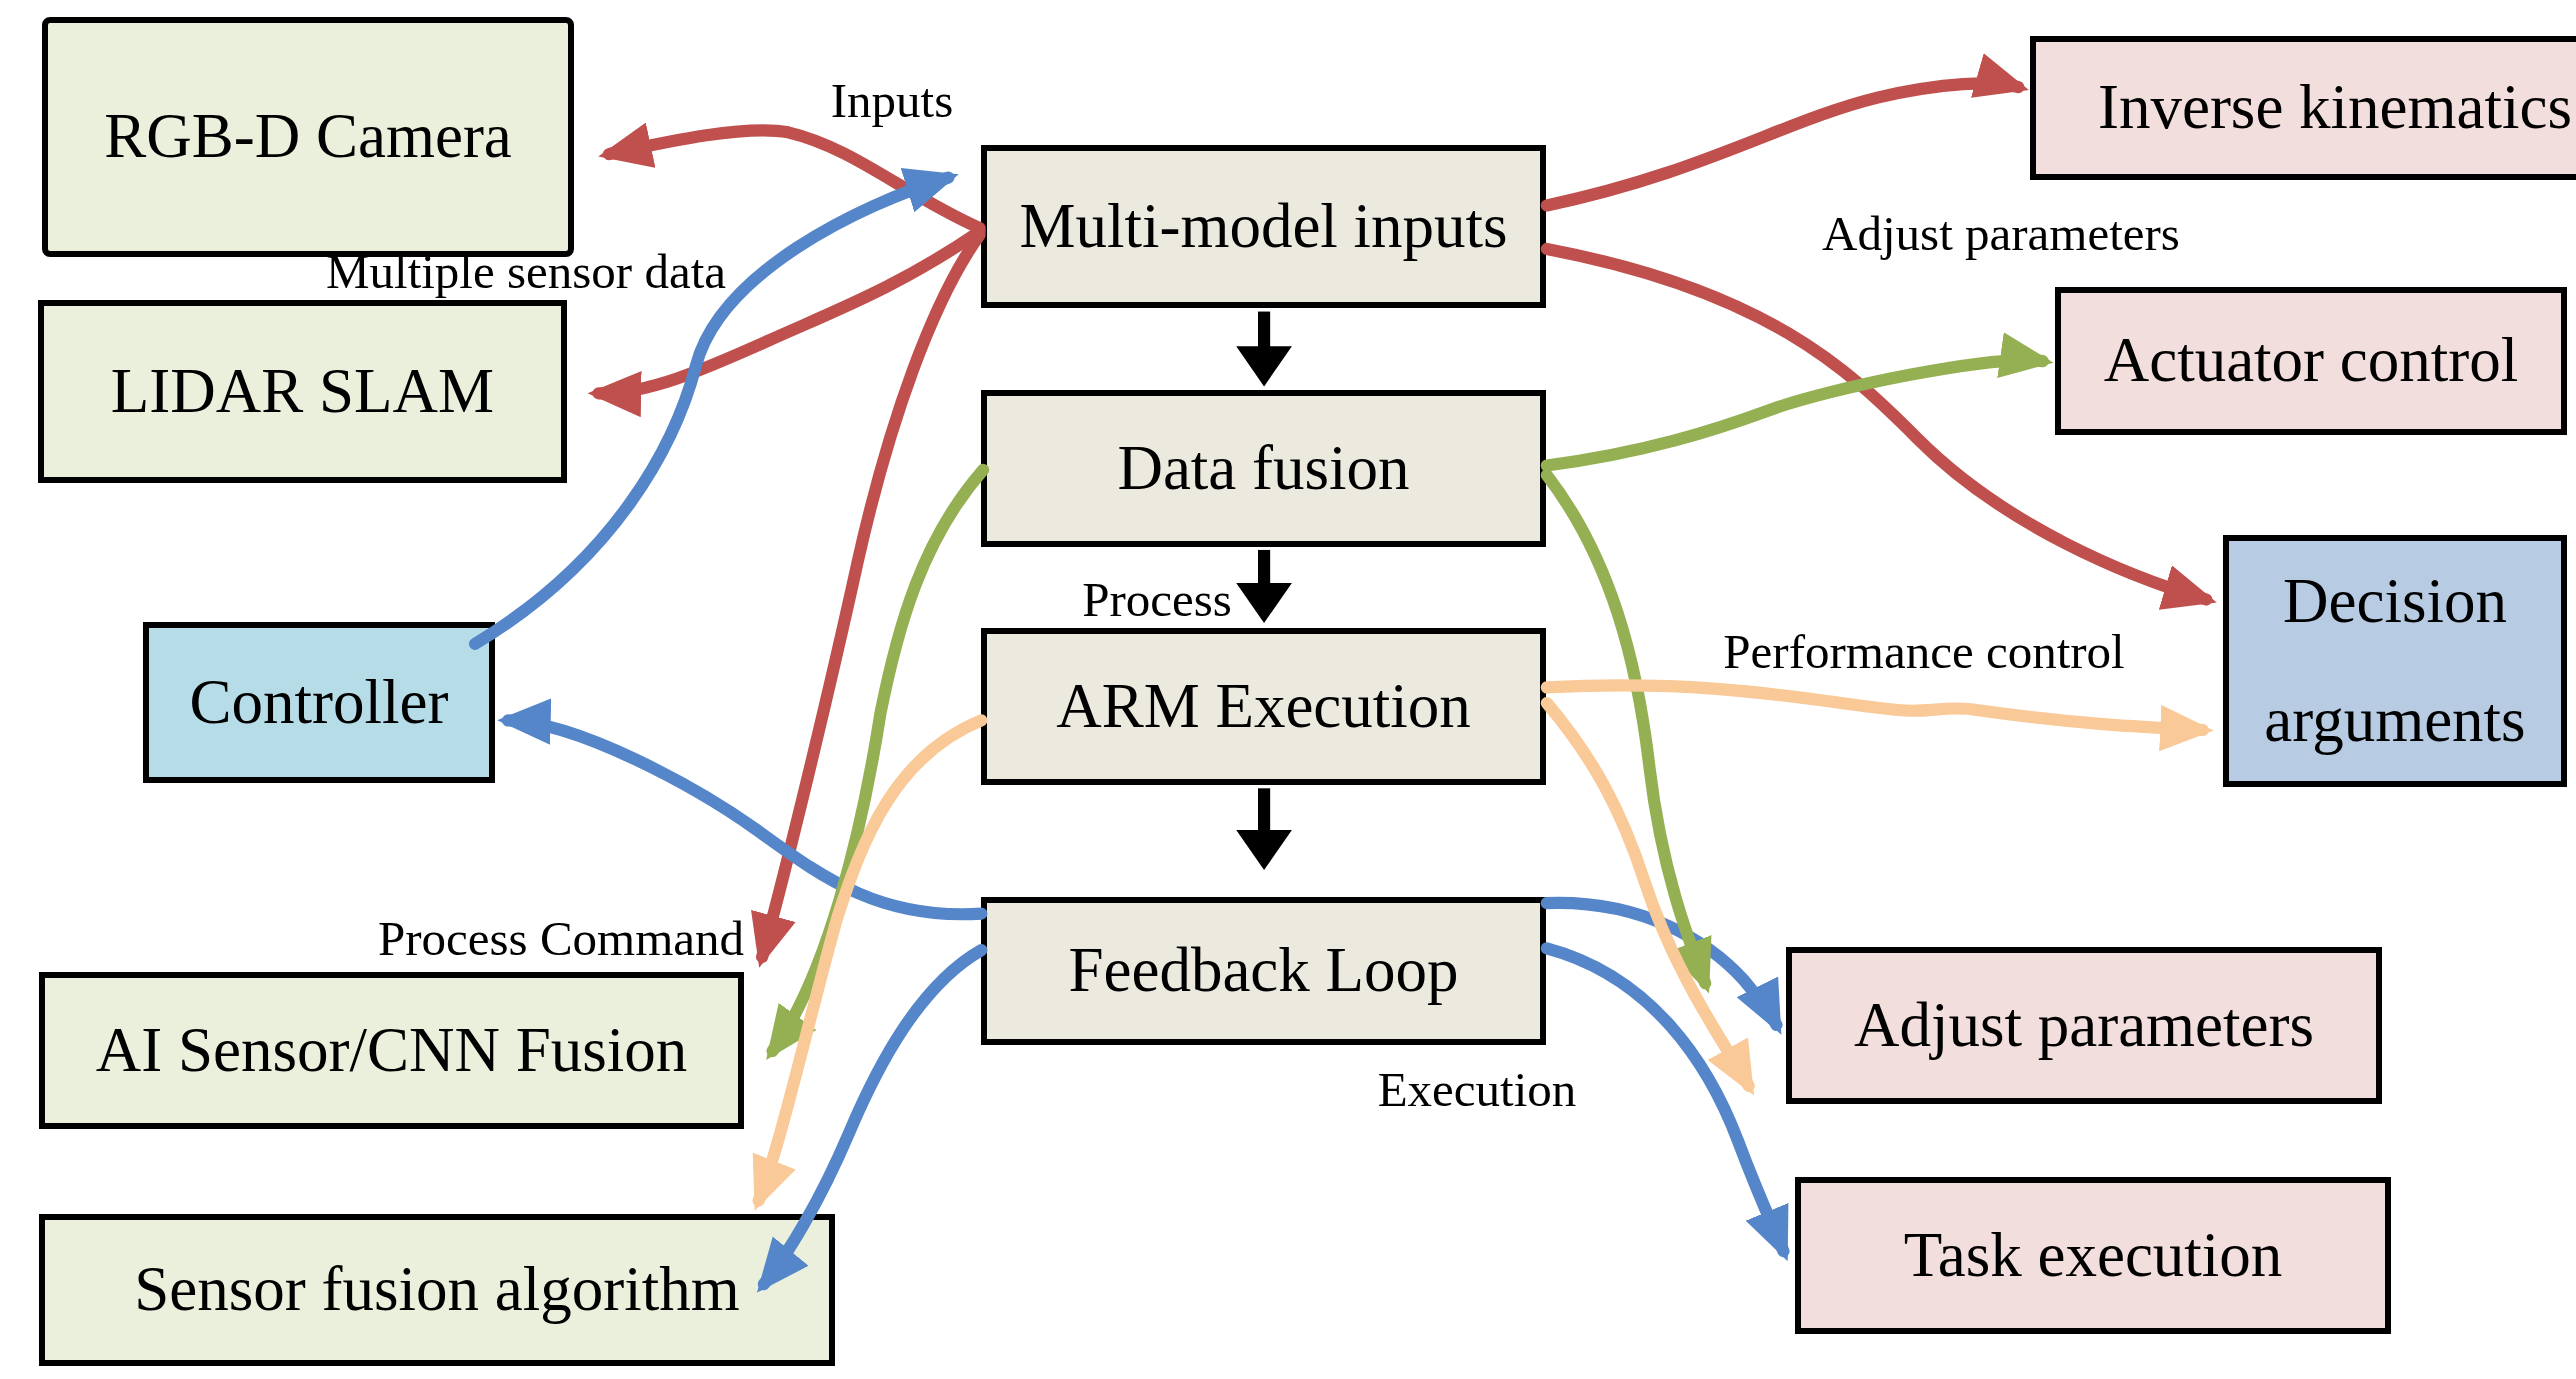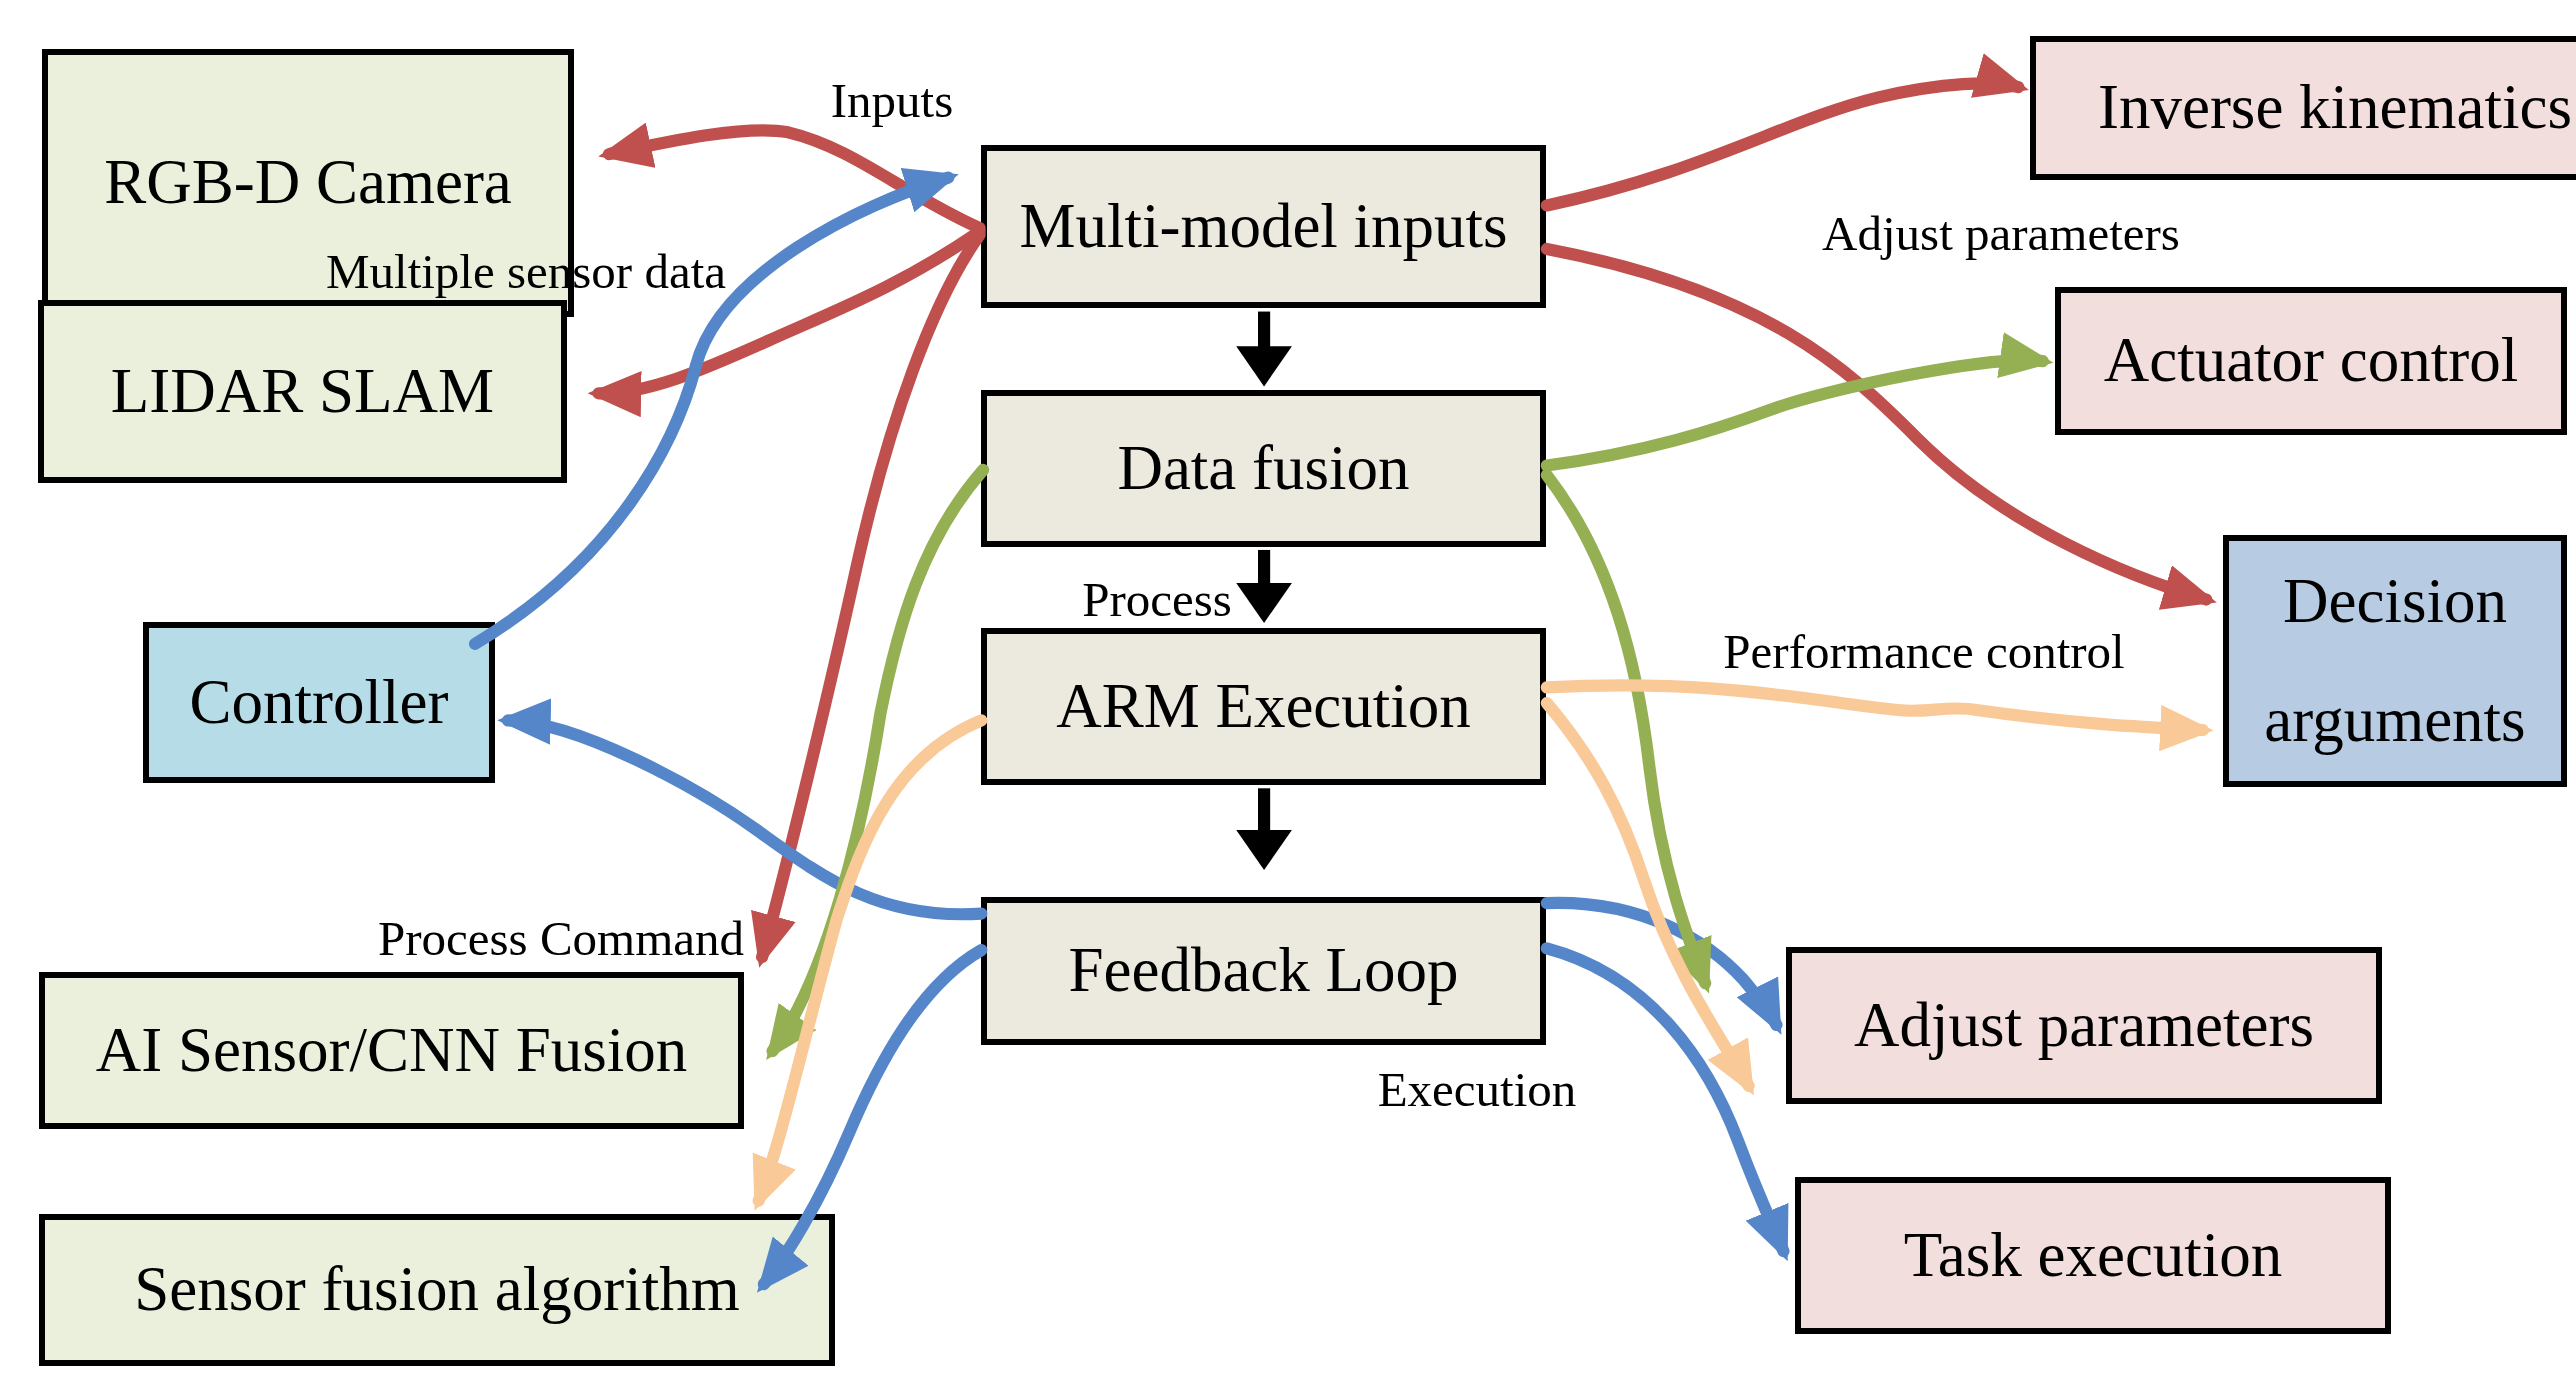--- a/index.html
+++ b/index.html
@@ -14,21 +14,21 @@
     --arrow-peach:#FAC998;
     --arrow-black:#000000;
     --text:#000000;
   }
   html,body{margin:0;padding:0;background:#FFFFFF;}
   #stage{position:relative;width:2576px;height:1380px;background:#FFFFFF;overflow:hidden;
          font-family:"Liberation Serif","DejaVu Serif",serif;color:var(--text);}
   .box{position:absolute;border:6px solid #000;box-sizing:border-box;
        display:flex;align-items:center;justify-content:center;text-align:center;
        font-size:63px;line-height:1.1;}
-  .b-rgbd{left:42px;top:49px;width:532px;height:268px;background:var(--green-light);}
+  .b-rgbd{left:42px;top:17px;width:532px;height:240px;background:var(--green-light);border-radius:8px;}
   .b-lidar{left:38px;top:300px;width:529px;height:183px;background:var(--green-light);}
   .b-controller{left:117px;top:622px;width:352px;height:161px;background:var(--blue-light);margin-left:26px;}
   .b-aimodel{left:39px;top:972px;width:705px;height:157px;background:var(--green-light);}
   .b-sensorfusion{left:39px;top:1214px;width:796px;height:152px;background:var(--green-light);}
   .b-multimodel{left:981px;top:145px;width:565px;height:163px;background:var(--beige);}
   .b-datafusion{left:981px;top:390px;width:565px;height:157px;background:var(--beige);}
   .b-armexec{left:981px;top:628px;width:565px;height:157px;background:var(--beige);}
   .b-feedback{left:981px;top:897px;width:565px;height:148px;background:var(--beige);}
   .b-inversekin{left:2030px;top:36px;width:610px;height:144px;background:var(--pink);}
   .b-actuator{left:2055px;top:287px;width:512px;height:148px;background:var(--pink);}

